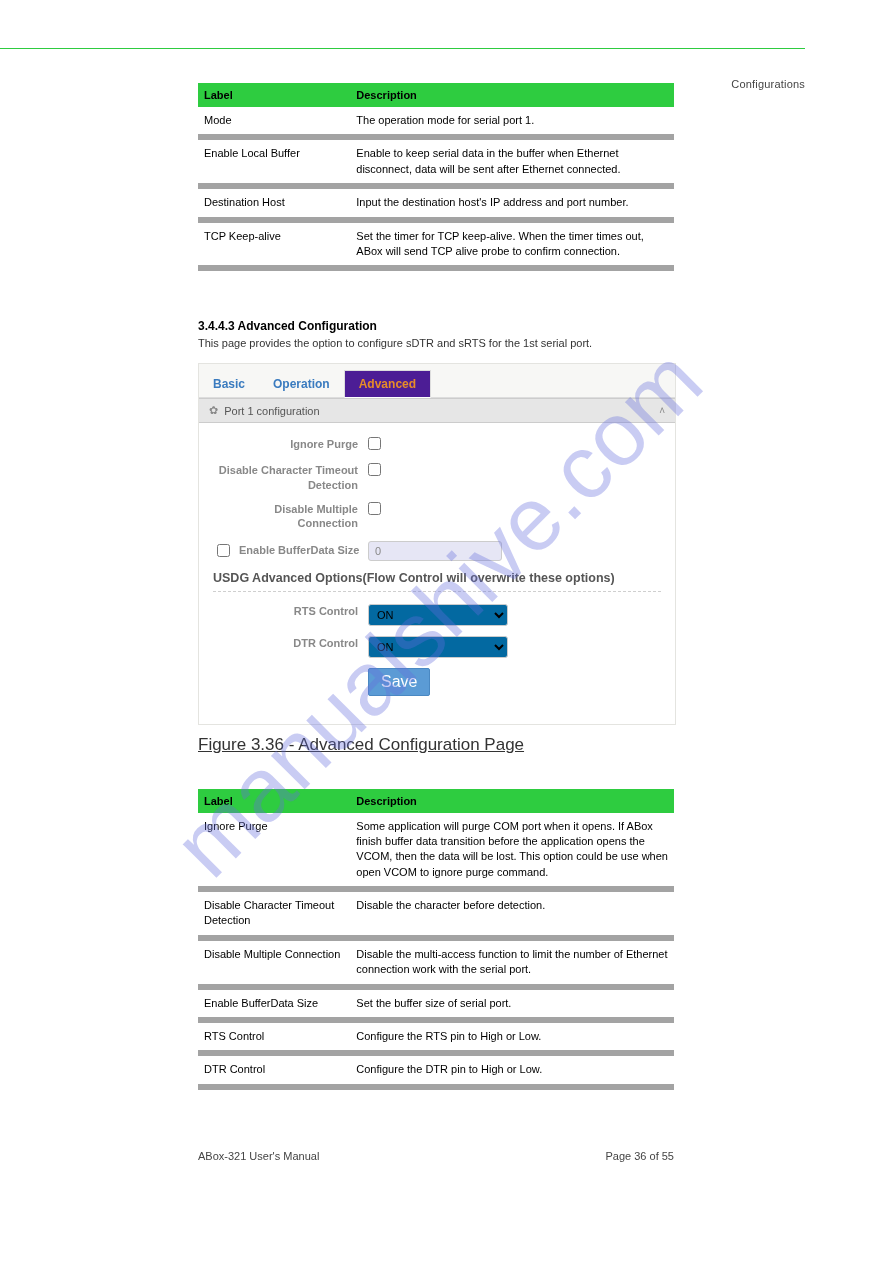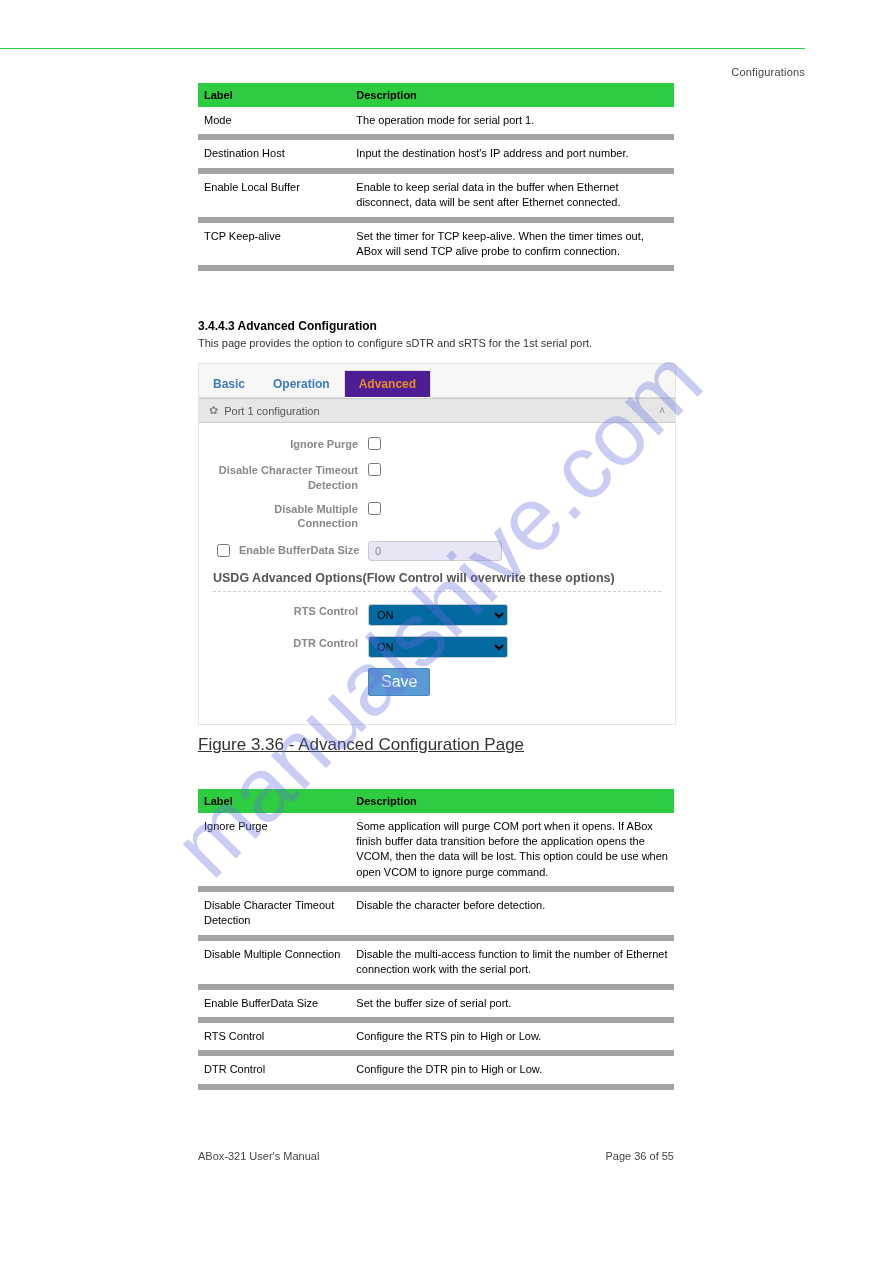--- a/index.html
+++ b/index.html
@@ -20,21 +20,21 @@
     border: none;
     border-top: 1px solid #2ecc40;
     margin: 0;
     margin-top: 48px;
     margin-left: 0;
     width: 805px;
   }
   .header-right {
     position: absolute;
     right: 88px;
-    top: 18px;
+    top: 30px;
     font-size: 11px;
     color: #444;
     letter-spacing: 0.2px;
   }
   .content {
     margin-left: 198px;
     width: 476px;
   }
   .table1 {
     width: 100%;
@@ -246,26 +246,26 @@
           <th>Label</th>
           <th>Description</th>
         </tr>
       </thead>
       <tbody id="t1-body">
           <tr>
             <td>Mode</td>
             <td>The operation mode for serial port 1.</td>
           </tr>
           <tr>
+            <td>Enable Local Buffer</td>
+            <td>Enable to keep serial data in the buffer when Ethernet disconnect, data will be sent after Ethernet connected.</td>
+          </tr>
+          <tr>
             <td>Destination Host</td>
             <td>Input the destination host's IP address and port number.</td>
-          </tr>
-          <tr>
-            <td>Enable Local Buffer</td>
-            <td>Enable to keep serial data in the buffer when Ethernet disconnect, data will be sent after Ethernet connected.</td>
           </tr>
           <tr>
             <td>TCP Keep-alive</td>
             <td>Set the timer for TCP keep-alive. When the timer times out, ABox will send TCP alive probe to confirm connection.</td>
           </tr>
         </tbody>
     </table>
 
     <div class="section-heading">3.4.4.3 Advanced Configuration</div>
     <div class="section-sub">This page provides the option to configure sDTR and sRTS for the 1st serial port.</div>

